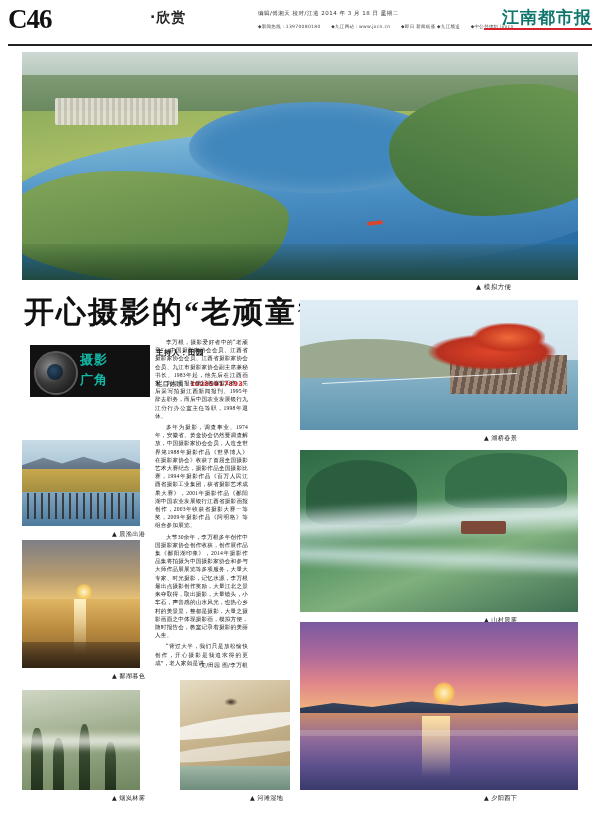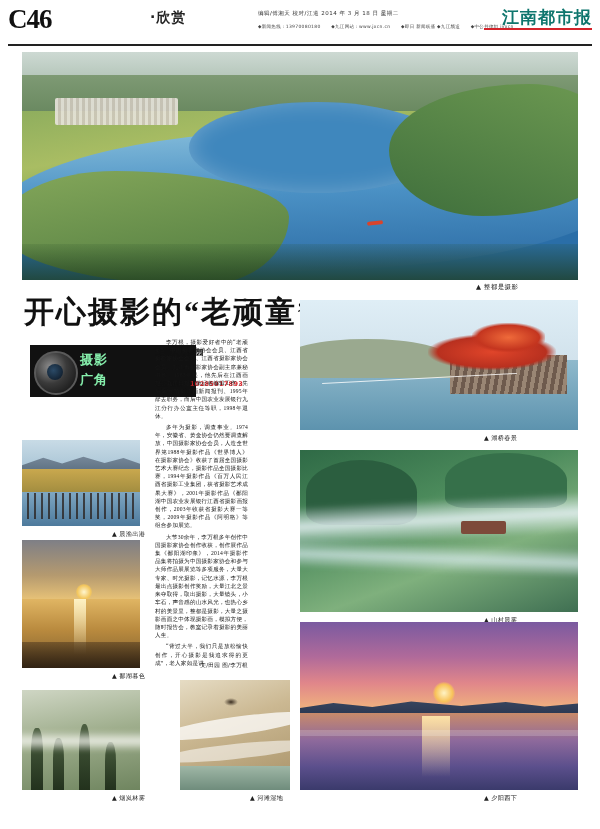--- a/index.html
+++ b/index.html
@@ -99,21 +99,21 @@
 
   
   .headline{
     position:absolute;left:24px;top:292px;font-size:30px;font-weight:bold;color:#111;
     font-family:"Liberation Serif",serif;letter-spacing:2px;white-space:nowrap;
   }
 
   
   .logobox{
     position:absolute;left:30px;top:345px;width:120px;height:52px;background:#111;
-    color:#86efac;overflow:hidden;padding-left:46px;
+    color:#14b8a6;overflow:hidden;
   }
   .logobox .lens{
     position:absolute;left:4px;top:6px;width:40px;height:40px;border-radius:50%;
     background:radial-gradient(circle at 35% 35%,#8d8d8d 0%,#3a3a3a 45%,#0c0c0c 100%);
     border:2px solid #5a5a5a;
   }
   .logobox .lens:after{
     content:"";position:absolute;left:11px;top:11px;width:16px;height:16px;border-radius:50%;
     background:radial-gradient(circle at 40% 40%,#2b4a66,#0a1420);
   }
@@ -263,21 +263,21 @@
     <div class="hills"></div>
     <div class="fields"></div>
     <div class="river"></div>
     <div class="riverbend"></div>
     <div class="bankL"></div>
     <div class="bankR"></div>
     <div class="village"></div>
     <div class="trees"></div>
     <div class="boat"></div>
   </div>
-  <div class="cap-hero">▲ 整都是摄影</div>
+  <div class="cap-hero">▲ 模拟方便</div>
 
   <div class="headline">开心摄影的“老顽童”</div>
 
   <div class="logobox">
     <div class="lens"></div>
     <div class="t1">摄影</div>
     <div class="t2">广角</div>
   </div>
   <div class="host">主持人：田园</div>
   <div class="hotline">

